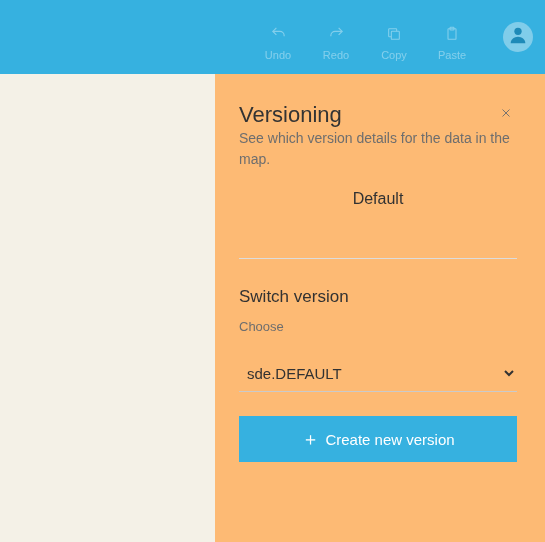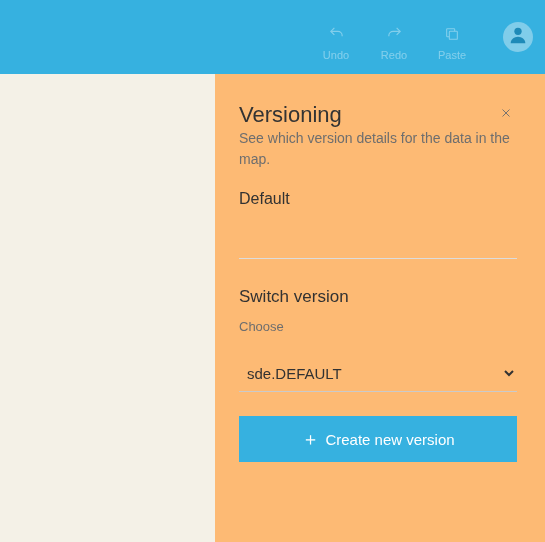--- a/index.html
+++ b/index.html
@@ -11,21 +11,21 @@
     .tool-label { font-size: 11px; color: #fff; margin-top: 5px; }
     .avatar { width: 30px; height: 30px; border-radius: 50%; background: #80cdea; display: flex; align-items: center; justify-content: center; cursor: pointer; }
     .avatar svg { width: 22px; height: 22px; }
     .main-area { display: flex; height: calc(100% - 60px); }
     .map-area { flex: 1; background: #f4f1e7; min-width: 0; }
     .panel { width: 330px; background: #fdba74; padding: 28px 28px 28px 24px; display: flex; flex-direction: column; }
     .panel-header { display: flex; align-items: flex-start; justify-content: space-between; }
     .panel-title { font-size: 22px; color: #333; font-weight: 400; }
     .close-btn { cursor: pointer; padding: 4px; color: #6e6e6e; }
     .panel-desc { font-size: 14px; color: #6e6e6e; margin-top: 0; line-height: 1.5; }
-    .default-label { font-size: 16px; color: #323232; margin-top: 20px; font-weight: 400; }
+    .default-label { font-size: 16px; color: #323232; margin-top: 20px; font-weight: 400; text-align: center; }
     .divider { border: none; border-top: 1px solid #dcdcdc; margin-top: 50px; }
     .switch-title { font-size: 17px; color: #323232; margin-top: 28px; font-weight: 400; }
     .choose-label { font-size: 13px; color: #6e6e6e; margin-top: 12px; }
     .version-select { width: 100%; border: none; border-bottom: 1px solid #cacaca; background: transparent; padding: 10px 4px 8px 4px; font-size: 15px; color: #323232; margin-top: 20px; outline: none; cursor: pointer; font-family: Liberation Sans, sans-serif; appearance: auto; }
     .create-btn { width: 100%; background: #36b1e0; color: #fff; border: none; font-size: 15px; padding: 14px 0; margin-top: 24px; cursor: pointer; display: flex; align-items: center; justify-content: center; gap: 6px; font-family: inherit; }
     .plus { font-size: 18px; line-height: 1; font-weight: 300; }
   </style>
 </head>
 <body>
 
@@ -47,20 +47,29 @@
             <path d="M20 9H10a6 6 0 0 0-6 6v1"></path>
           </svg>
       </span>
       <span class="tool-label">Redo</span>
     </div>
     <div class="tool-item">
       <span class="tool-icon">
         <svg width="16" height="16" viewBox="0 0 24 24" fill="none" stroke="#fff" stroke-width="1.6">
             <rect x="8" y="8" width="12" height="12" rx="1"></rect>
             <path d="M16 8V5a1 1 0 0 0-1-1H5a1 1 0 0 0-1 1v10a1 1 0 0 0 1 1h3"></path>
+          </svg>
+      </span>
+      <span class="tool-label">Copy</span>
+    </div>
+    <div class="tool-item">
+      <span class="tool-icon">
+        <svg width="16" height="16" viewBox="0 0 24 24" fill="none" stroke="#fff" stroke-width="1.6">
+            <rect x="6" y="4" width="12" height="16" rx="1"></rect>
+            <rect x="9" y="2" width="6" height="4" rx="1"></rect>
           </svg>
       </span>
       <span class="tool-label">Paste</span>
     </div>
   </div>
   <div class="avatar">
     <span>
       <svg viewBox="0 0 24 24" fill="#1e8ab8">
           <circle cx="12" cy="8" r="4"></circle>
           <path d="M4 21c0-4 4-7 8-7s8 3 8 7"></path>

